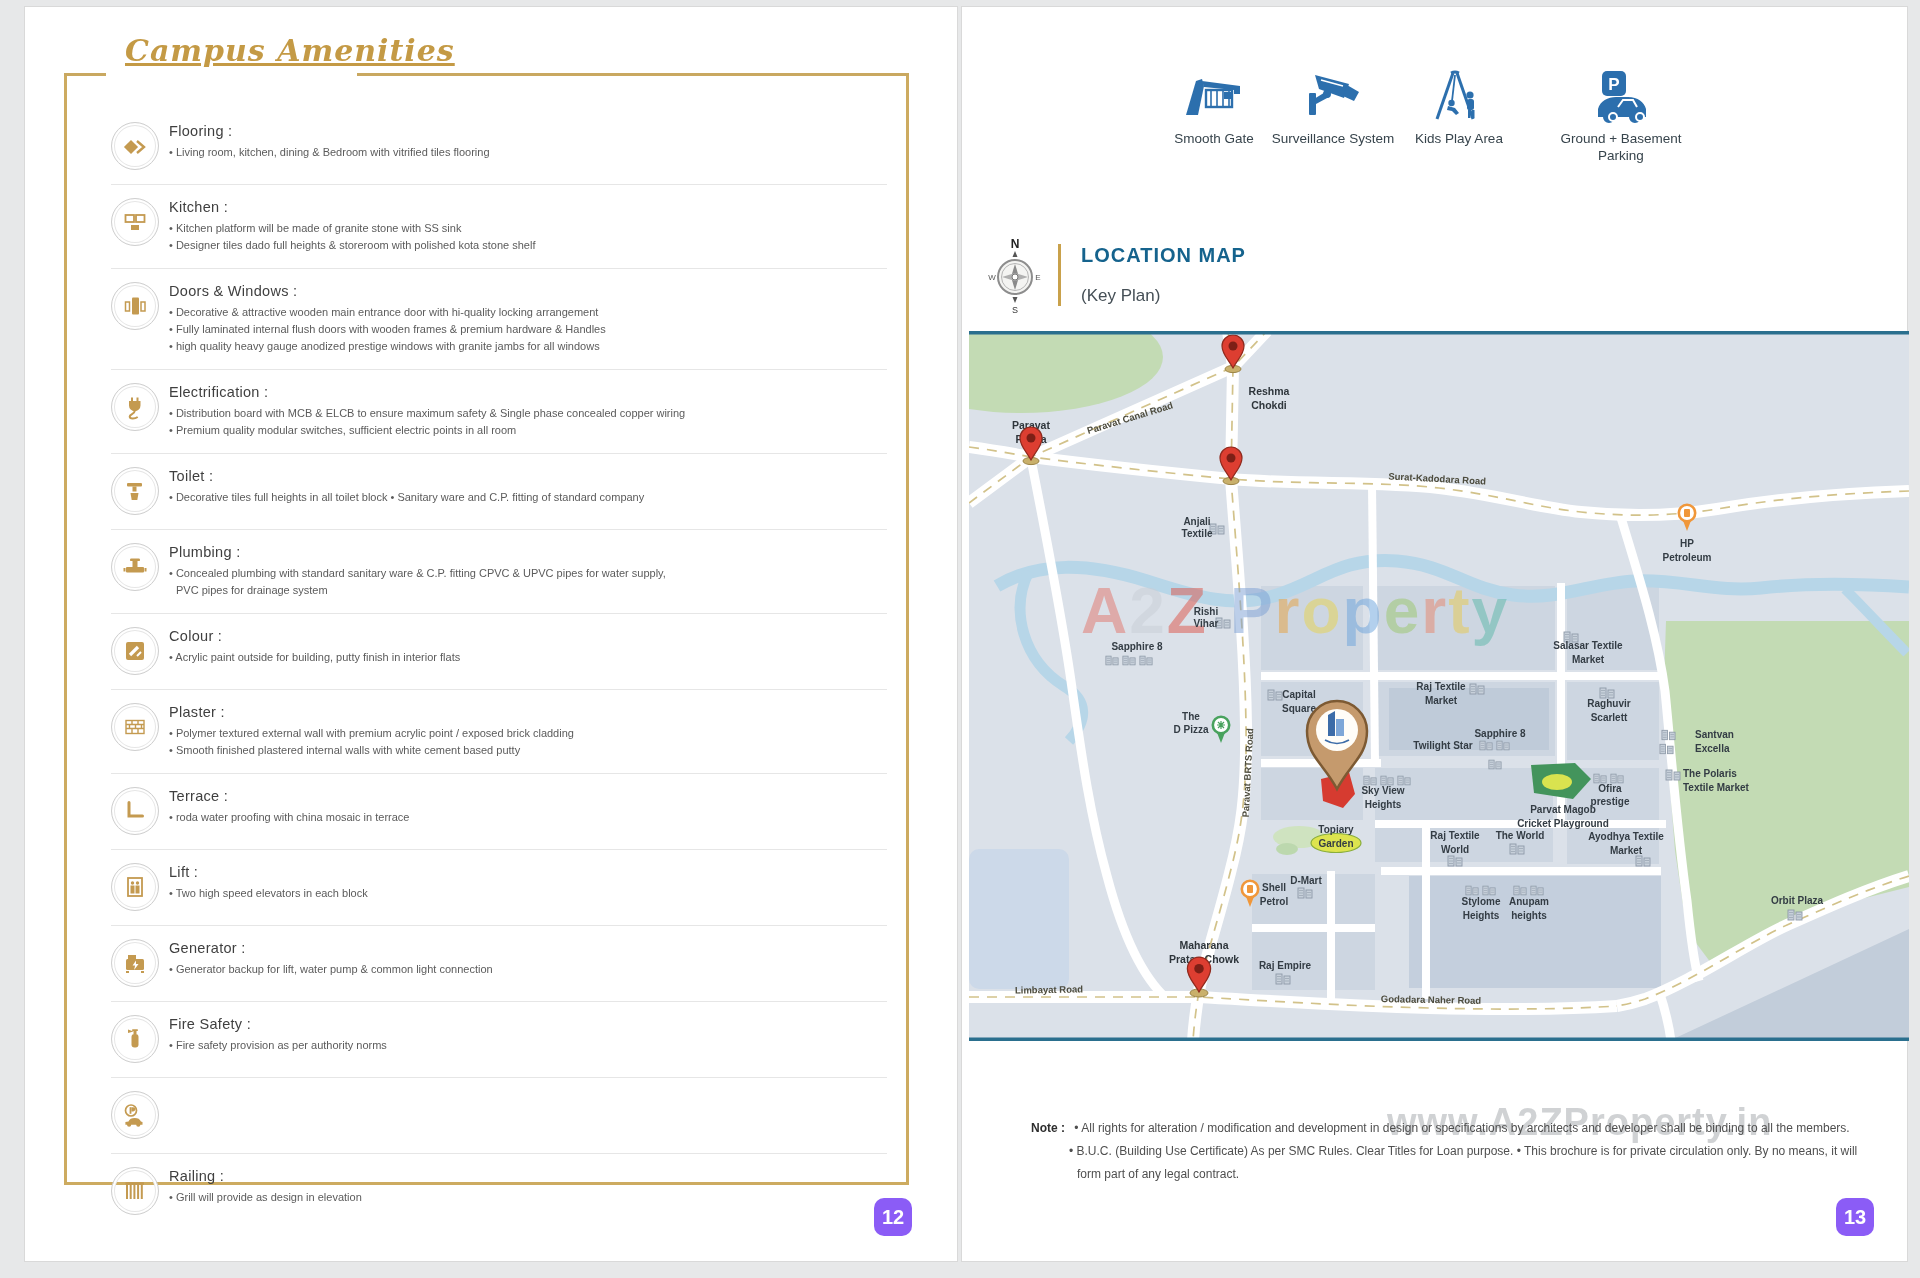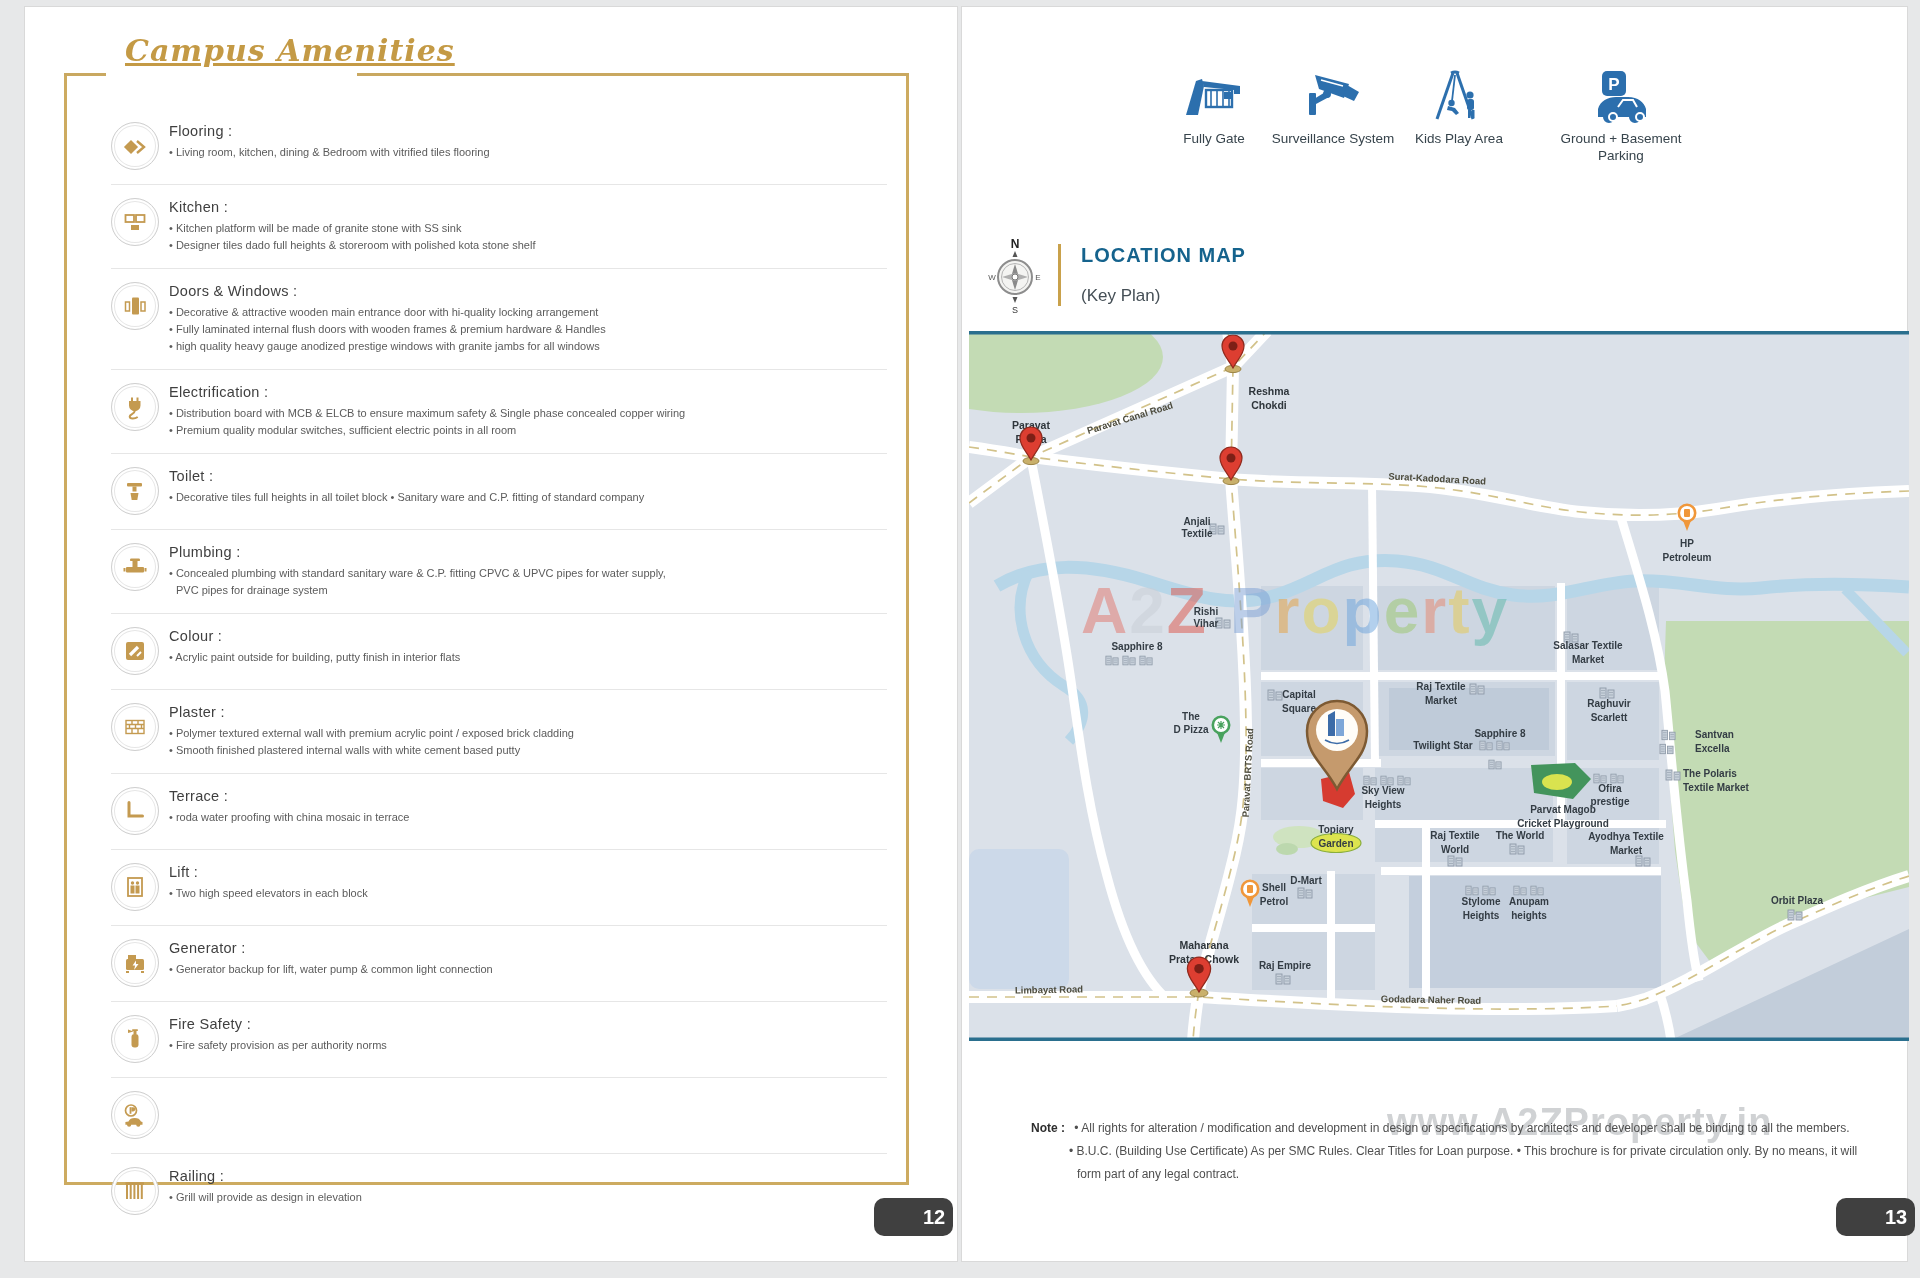--- a/index.html
+++ b/index.html
@@ -16,21 +16,21 @@
   .seg2{left:332px;width:552px;}
   .page-title{position:absolute;left:100px;top:26px;font-family:"DejaVu Serif",serif;font-style:italic;font-weight:bold;font-size:30px;color:#c49a45;letter-spacing:1px;white-space:nowrap;text-decoration:underline;}
   .am-list{position:absolute;left:86px;top:102px;width:776px;}
   .am-item{display:flex;padding:13px 0 14px 0;border-bottom:1px solid #e6e6e6;}
   .am-item:last-child{border-bottom:none;}
   .am-icon-wrap{width:58px;flex:0 0 58px;display:flex;align-items:flex-start;}
   .am-circle{width:46px;height:46px;border-radius:50%;border:1px solid #cfcfcf;box-shadow:inset 0 0 0 2px #fff,inset 0 0 0 3px #e6e6e6;display:flex;align-items:center;justify-content:center;}
   .am-body{flex:1;}
   .am-name{font-size:14.5px;color:#3f3f3f;letter-spacing:.3px;margin:1px 0 5px 0;}
   .am-bullet{font-size:11px;color:#5b5b5b;line-height:17px;}
-  .badge{position:absolute;width:38px;height:38px;background:#404040;border-radius:10px;color:#fff;font-size:20px;font-weight:bold;display:flex;align-items:center;justify-content:center;padding-left:41px;}
+  .badge{position:absolute;width:38px;height:38px;background:#8b5cf6;border-radius:10px;color:#fff;font-size:20px;font-weight:bold;display:flex;align-items:center;justify-content:center;}
   #badge-12{left:849px;top:1191px;}
   #badge-13{left:874px;top:1191px;}
 
   
   .feature{position:absolute;top:58px;width:150px;transform:translateX(-50%);text-align:center;}
   .feature .f-icon{height:58px;display:flex;align-items:flex-end;justify-content:center;}
   .feature .f-label{margin-top:7px;font-size:13.5px;color:#37444c;line-height:1.28;}
   .lm-header{position:absolute;left:24px;top:228px;display:flex;align-items:center;}
   .lm-divider{width:3px;height:62px;background:#c9a14b;margin:0 20px 0 14px;}
   .lm-title{font-size:20px;font-weight:bold;color:#15638d;letter-spacing:1px;}
@@ -319,21 +319,21 @@
       <svg width="64" height="50" viewBox="0 0 64 50">
           <g fill="#2c6fad">
             <path d="M4,42 L14,8 L20,6 L22,13 L16,42 Z"></path>
             <path d="M20,8 L58,13 L58,21 L52,21 L52,17 L22,14 Z"></path>
             <rect x="24" y="17" width="26" height="17" fill="none" stroke="#2c6fad" stroke-width="2.4"></rect>
             <path d="M29,18 v15 M35,18 v15 M41,18 v15 M47,18 v15" stroke="#2c6fad" stroke-width="1.6"></path>
             <rect x="42" y="19" width="9" height="7"></rect>
           </g>
         </svg>
     </div>
-    <div class="f-label">Fully Gate</div>
+    <div class="f-label">Smooth Gate</div>
   </div>
   <div class="feature" style="left:371px">
     <div class="f-icon">
       <svg width="60" height="52" viewBox="0 0 60 52">
           <g fill="#2c6fad">
             <polygon points="12,4 46,13 41,27 16,18"></polygon>
             <polygon points="44,14 56,21 51,30 40,25"></polygon>
             <rect x="6" y="22" width="7" height="22" rx="1"></rect>
             <path d="M11,28 L24,20 L26,26 L13,33 Z"></path>
             <circle cx="24" cy="23" r="4"></circle>

